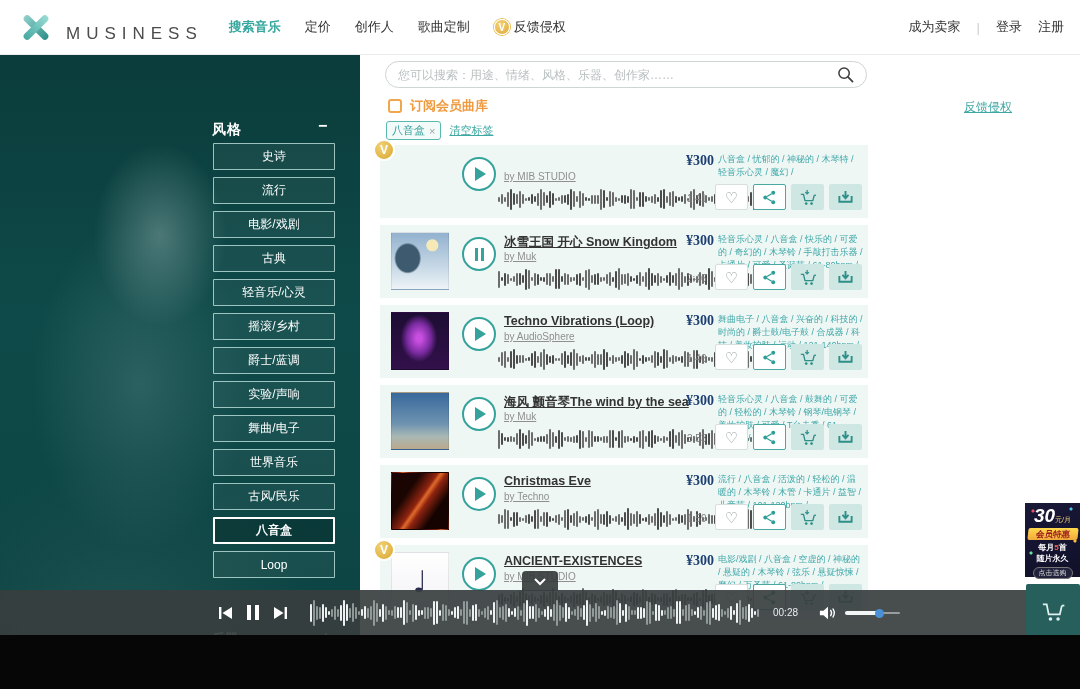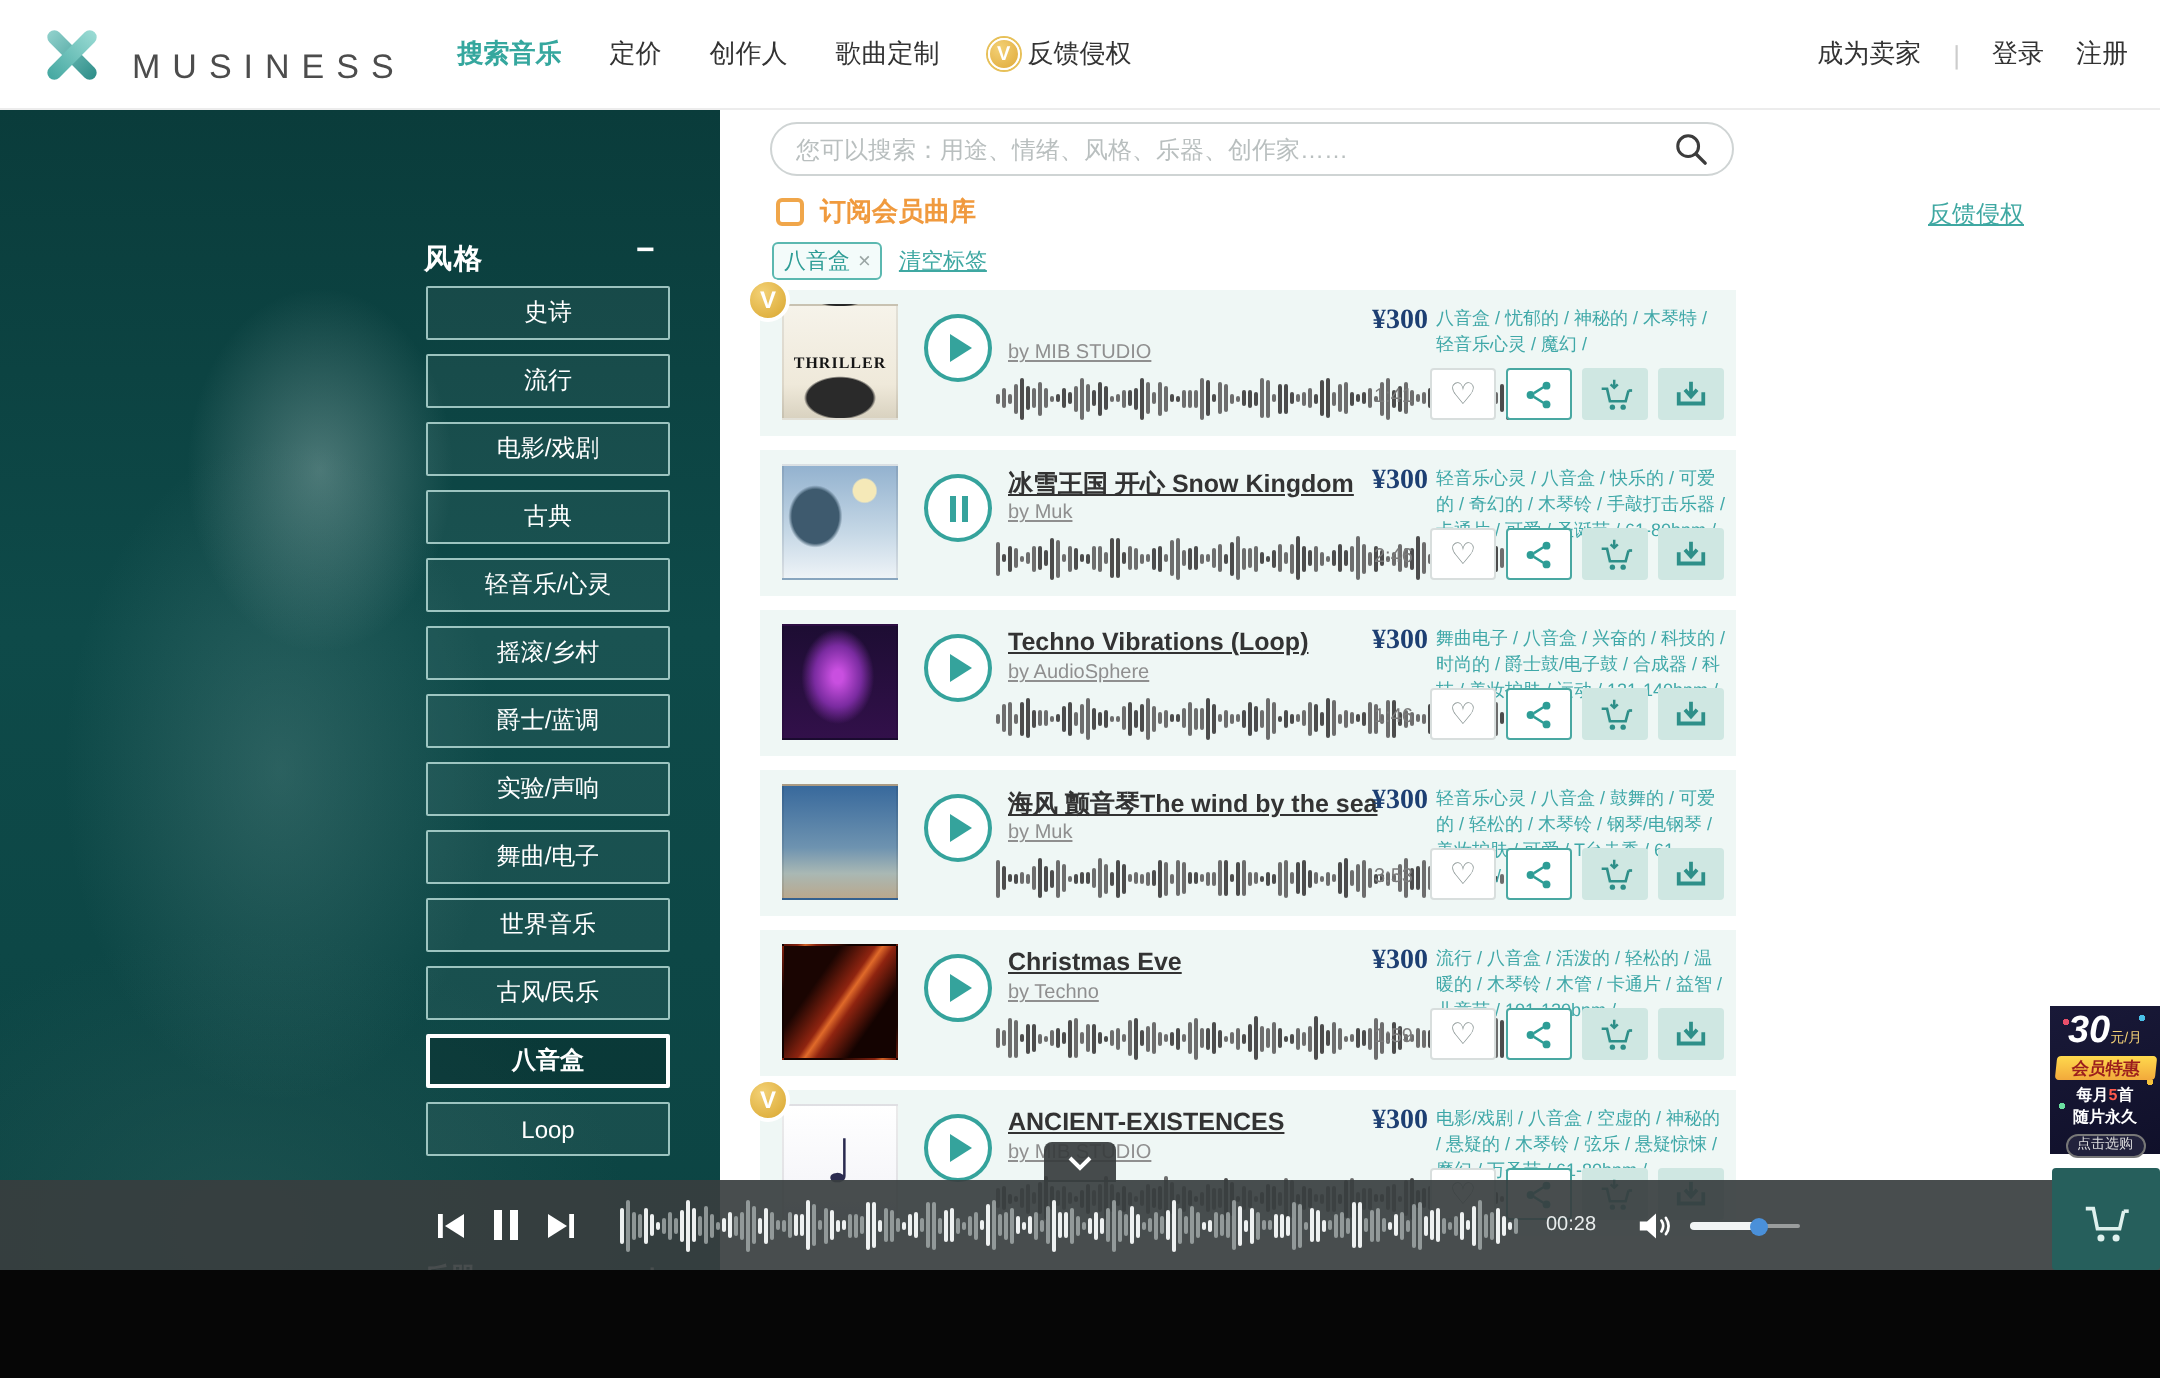--- a/index.html
+++ b/index.html
@@ -198,23 +198,20 @@
     <div class="tagrow">
       <span class="tagpill">
         <span>八音盒</span>
         <b>×</b>
       </span>
       <span class="cleartags">清空标签</span>
     </div>
     <div class="track-list">
         <div class="track">
       <span class="vbadge">V</span>
-      <div class="art art-1">
-            <span class="art-label">THRILLER</span>
-          </div>
       <div class="playbtn">
         <span class="tri"></span>
 
       </div>
       <a class="auth">by MIB STUDIO</a>
       <div class="wave rowwave">
             <i style="height:5px;background:#6d6d6d"></i>
             <i style="height:10px;background:#6d6d6d"></i>
             <i style="height:5px;background:#6d6d6d"></i>
             <i style="height:15px;background:#6d6d6d"></i>

